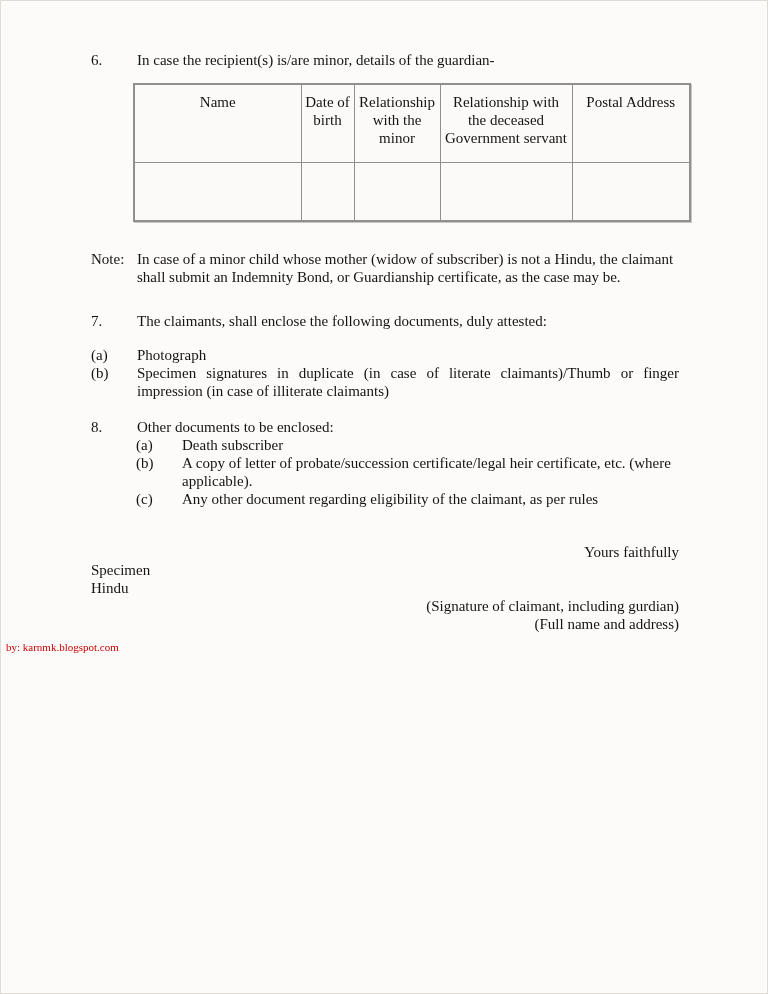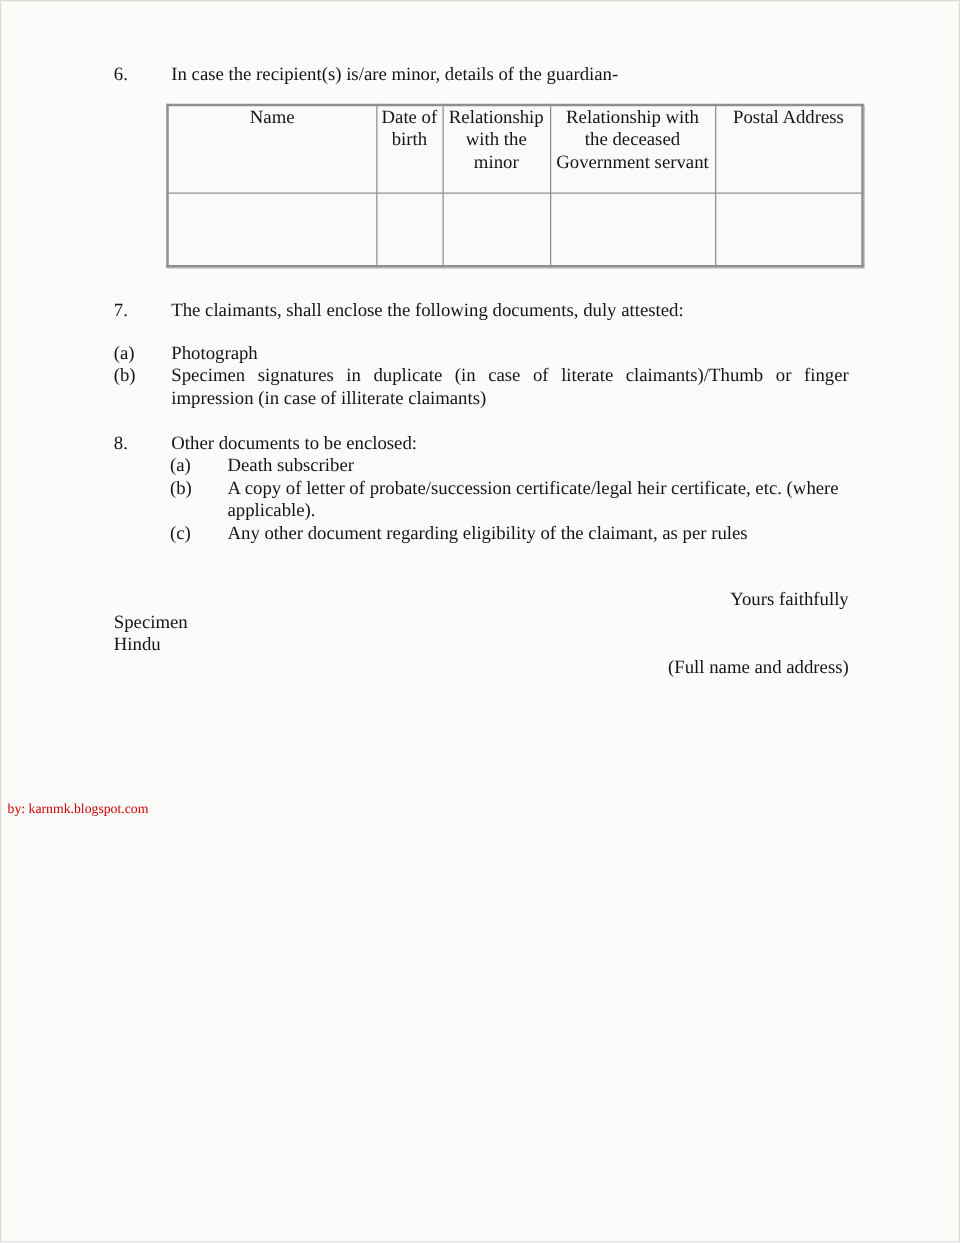--- a/index.html
+++ b/index.html
@@ -39,21 +39,21 @@
     background: #fbfaf8;
   }
   table.guardian-table, table.guardian-table th, table.guardian-table td {
     border: 1px solid #8f8f8f;
   }
   table.guardian-table { border-width: 2px; box-shadow: 1px 1px 0 #c9c7c2; }
   table.guardian-table th {
     font-weight: normal;
     text-align: center;
     vertical-align: top;
-    padding: 0 3px 0 3px;
+    padding: 8px 3px 0 3px;
     height: 69px;
     box-sizing: content-box;
   }
   table.guardian-table td.blank {
     height: 57px;
     padding: 0;
   }
 
   .note-row { display: flex; margin-top: 28px; }
   .note-row .note-label { flex: 0 0 46px; }
@@ -113,20 +113,24 @@
         <tr>
           <td class="blank"></td>
           <td class="blank"></td>
           <td class="blank"></td>
           <td class="blank"></td>
           <td class="blank"></td>
         </tr>
       </tbody>
     </table>
 
+    <div class="note-row">
+      <span class="note-label">Note:</span>
+      <span class="note-text">In case of a minor child whose mother (widow of subscriber) is not a Hindu, the claimant shall submit an Indemnity Bond, or Guardianship certificate, as the case may be.</span>
+    </div>
 
     <div class="num-row item7">
       <span class="num">7.</span>
       <span class="txt">The claimants, shall enclose the following documents, duly attested:</span>
     </div>
     <div class="list7">
       <div class="sub-row">
         <span class="lbl">(a)</span>
         <span class="txt">Photograph</span>
       </div>
@@ -152,19 +156,20 @@
       <div class="sub-row">
         <span class="lbl">(c)</span>
         <span class="txt">Any other document regarding eligibility of the claimant, as per rules</span>
       </div>
     </div>
 
     <div class="closing">
       <div class="right">Yours faithfully</div>
       <div class="left">Specimen</div>
       <div class="left">Hindu</div>
+      <div class="right">(Signature of claimant, including gurdian)</div>
       <div class="right">(Full name and address)</div>
     </div>
 
   </div>
 
   <div class="watermark" style="color: rgb(204, 0, 0);">by: karnmk.blogspot.com</div>
 </div>
 
 </body></html>

